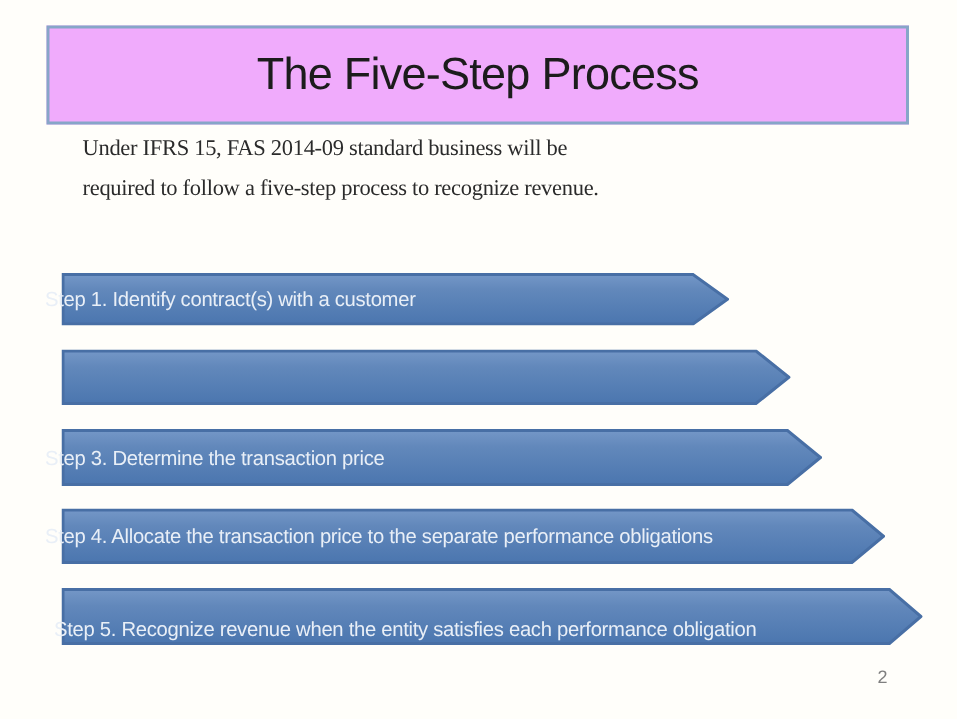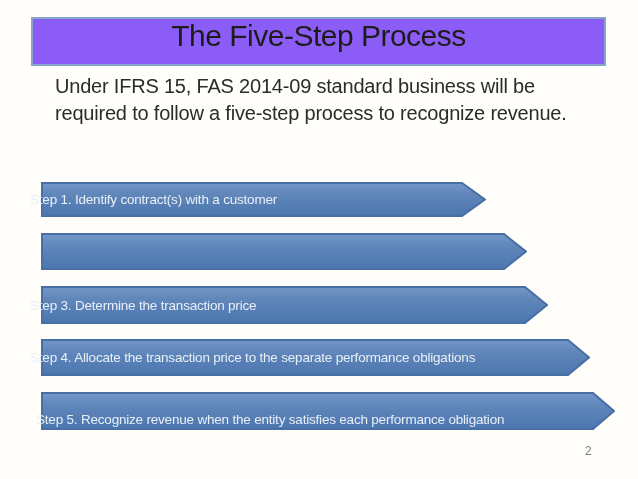--- a/index.html
+++ b/index.html
@@ -6,33 +6,34 @@
   body{
     width:638px;height:479px;
     background:var(--bg,#fffefa);
     font-family:"Liberation Sans", sans-serif;
     overflow:hidden;
   }
   .slide{
     position:relative;width:638px;height:479px;
   }
   .title-box{
-    position:absolute;left:31px;top:17px;width:575px;height:49px;
+    position:absolute;left:31px;top:17px;width:575px;height:66px;
     box-sizing:border-box;border:2px solid var(--title-border,#87a6c8);
-    background:#8b5cf6;
-    display:flex;align-items:flex-start;justify-content:center;
+    background:#f0abfc;
+    display:flex;align-items:center;justify-content:center;
   }
   .title-text{
     font-size:30px;letter-spacing:-0.5px;color:var(--title-text,#1c1c1c);
     white-space:nowrap;
   }
   .intro{
-    position:absolute;left:55px;top:73px;
-    font-size:20px;line-height:27px;letter-spacing:-0.2px;
+    position:absolute;left:55px;top:86px;
+    font-size:15px;line-height:27px;letter-spacing:-0.2px;
     color:var(--body-text,#2b2b2b);
+    font-family:Liberation Serif, serif;
   }
   .intro div{white-space:nowrap;}
   .arrow{
     position:absolute;left:21px;padding-left:20px;
   }
   .arrow svg{display:block;}
   .arrow .step-label{
     position:absolute;top:0;bottom:0;
     display:flex;align-items:center;
     color:var(--arrow-text,#e9eff7);

